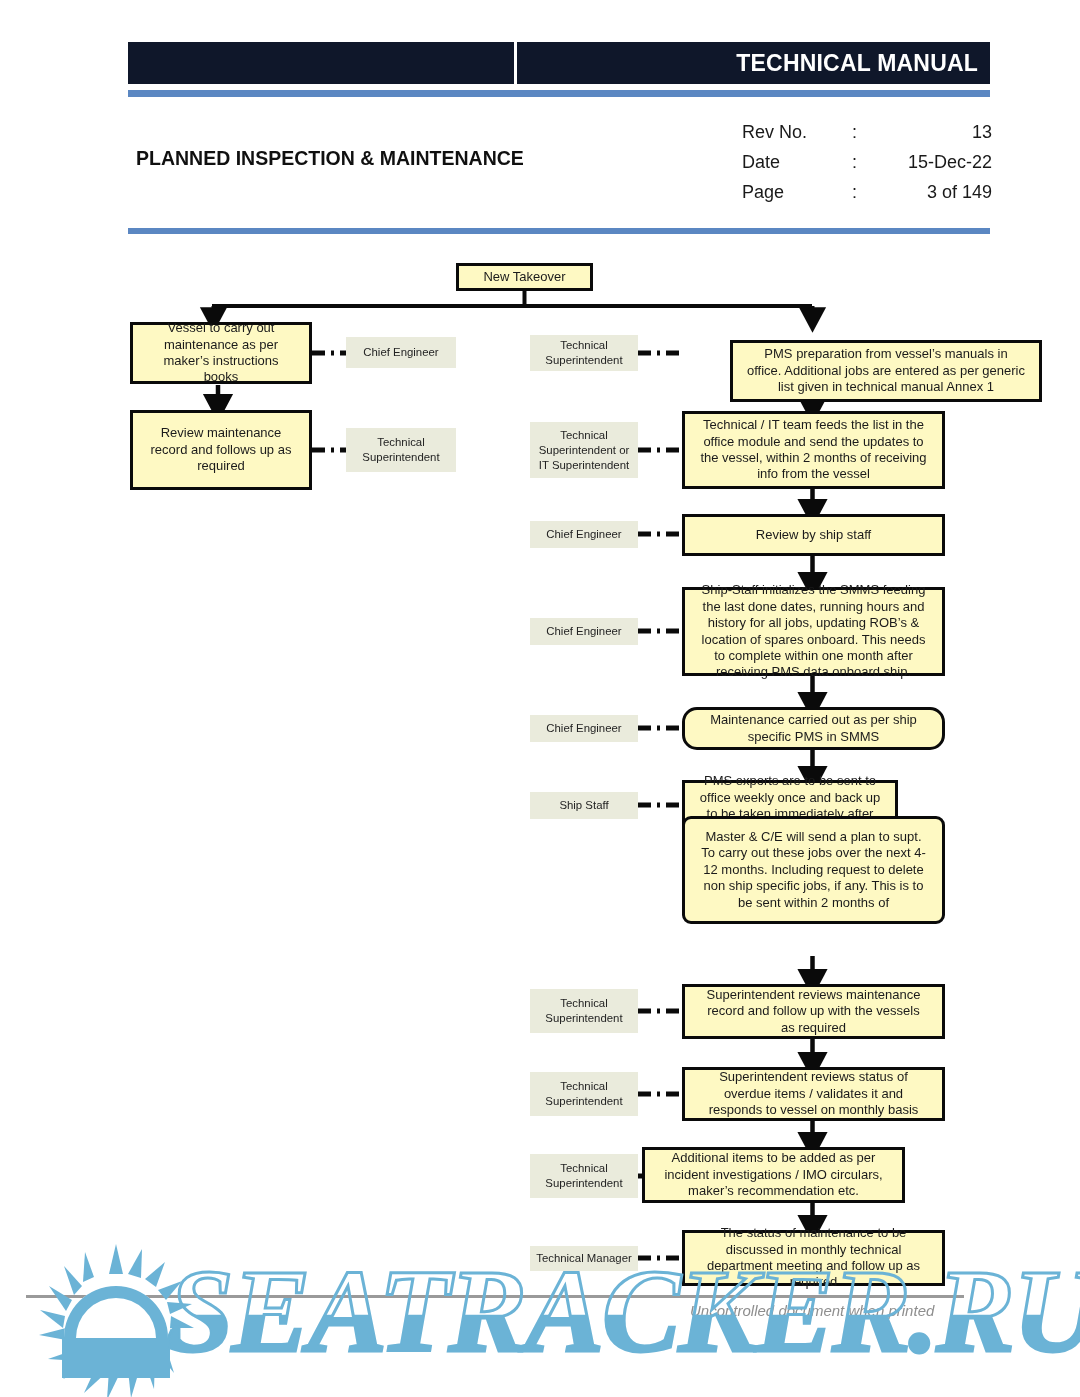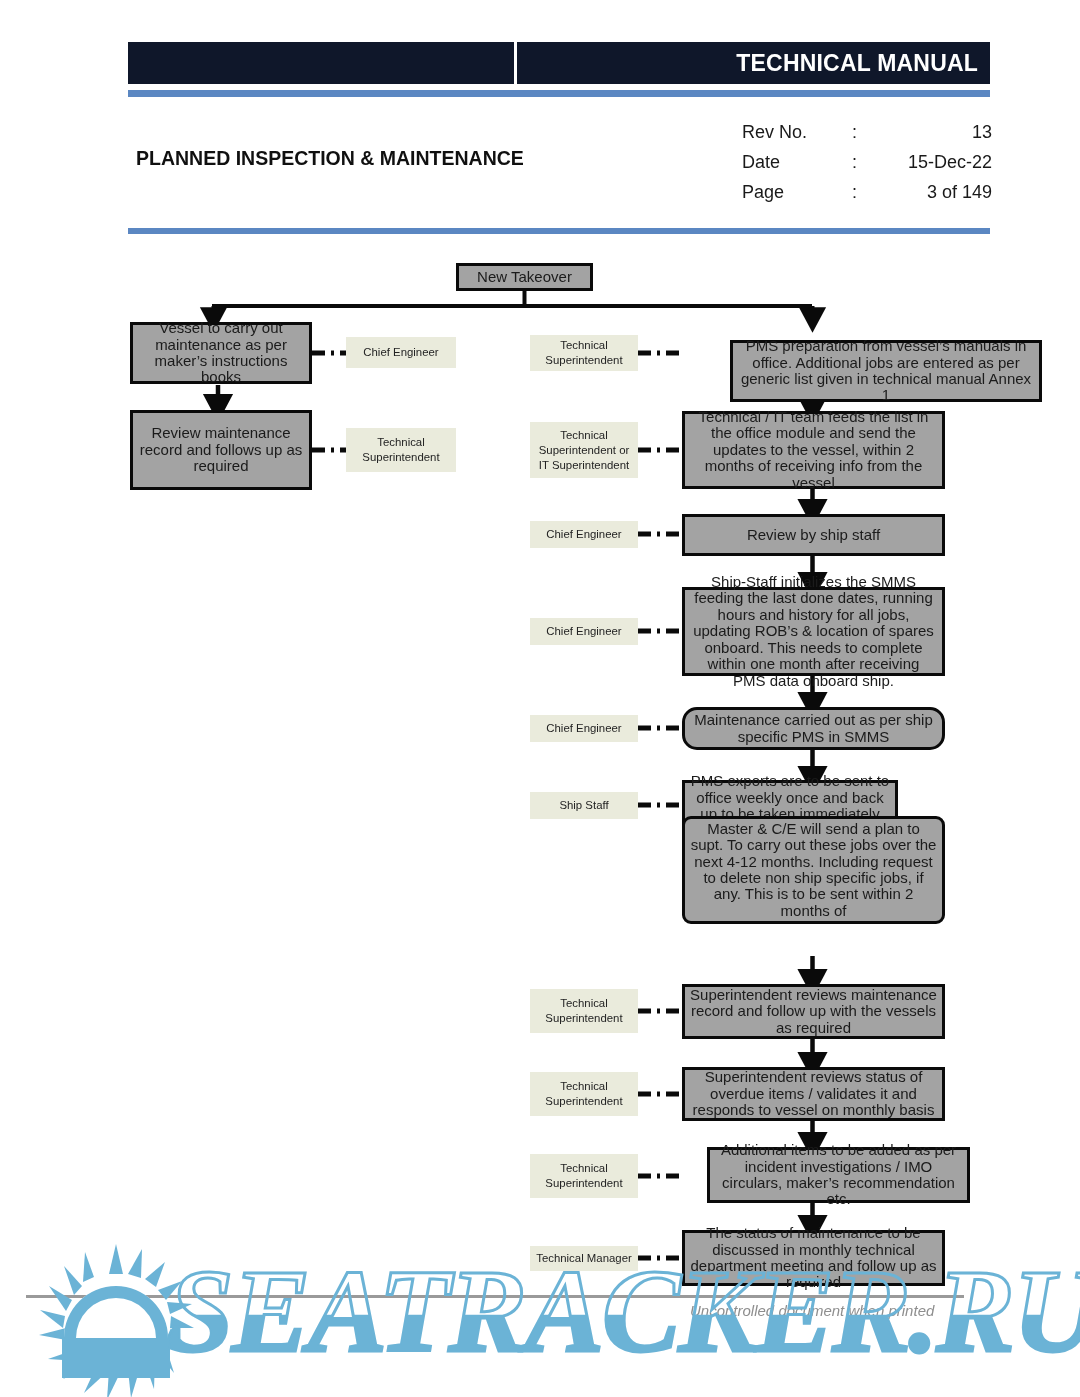--- a/index.html
+++ b/index.html
@@ -45,28 +45,28 @@
   .meta-label{width:110px;}
   .meta-colon{width:40px;}
   .meta-value{width:100px;text-align:right;white-space:nowrap;}
 
   
   #flow{position:absolute;left:0;top:0;width:1080px;height:1397px;}
 
   .node{
     position:absolute;
     box-sizing:border-box;
-    background:#a3a3a3;
+    background:#fef9c3;
     border:3.5px solid #0a0a0a;
     color:#1b1b1b;
-    font-size:15px;
+    font-size:13px;
     line-height:16.4px;
     text-align:center;
     display:flex;align-items:center;justify-content:center;
-    padding:2px 5px;
+    padding:2px 14px;
   }
   .node span{display:block;width:100%;}
 
   .role{
     position:absolute;
     box-sizing:border-box;
     background:#EAEBDC;
     color:#232323;
     font-size:11.4px;
     line-height:15px;
@@ -260,21 +260,21 @@
       <span>Technical Superintendent</span>
     </div>
 
     <div class="node" style="left:682px;top:1067px;width:263px;height:54px;">
       <span>Superintendent reviews status of overdue items / validates it and responds to vessel on monthly basis</span>
     </div>
     <div class="role" style="left:530px;top:1072px;width:108px;height:44px;">
       <span>Technical Superintendent</span>
     </div>
 
-    <div class="node" style="left:707px;top:1147px;width:263px;height:56px;">
+    <div class="node" style="left:642px;top:1147px;width:263px;height:56px;">
       <span>Additional items to be added as per incident investigations / IMO circulars, maker’s recommendation etc.</span>
     </div>
     <div class="role" style="left:530px;top:1154px;width:108px;height:44px;">
       <span>Technical Superintendent</span>
     </div>
 
     <div class="node" style="left:682px;top:1230px;width:263px;height:56px;">
       <span>The status of maintenance to be discussed in monthly technical department meeting and follow up as required</span>
     </div>
     <div class="role" style="left:530px;top:1246px;width:108px;height:25px;">

